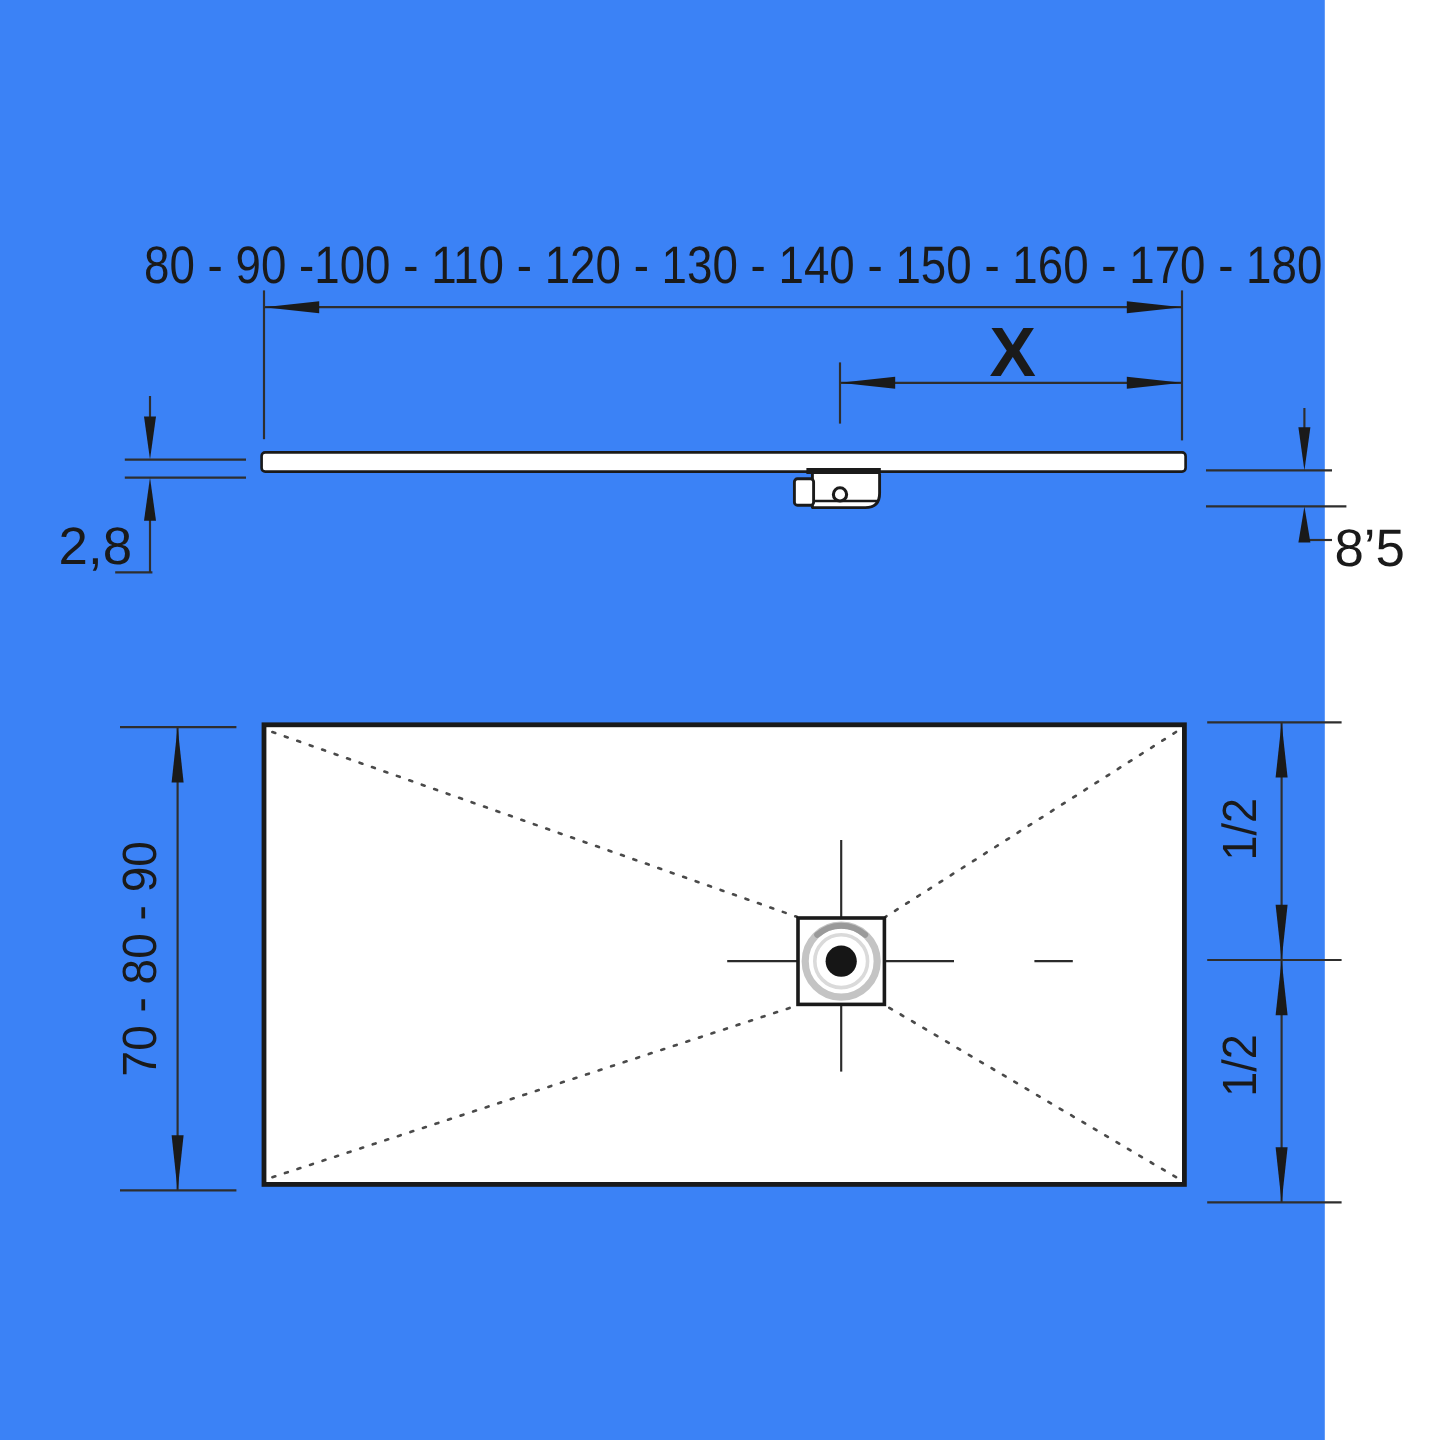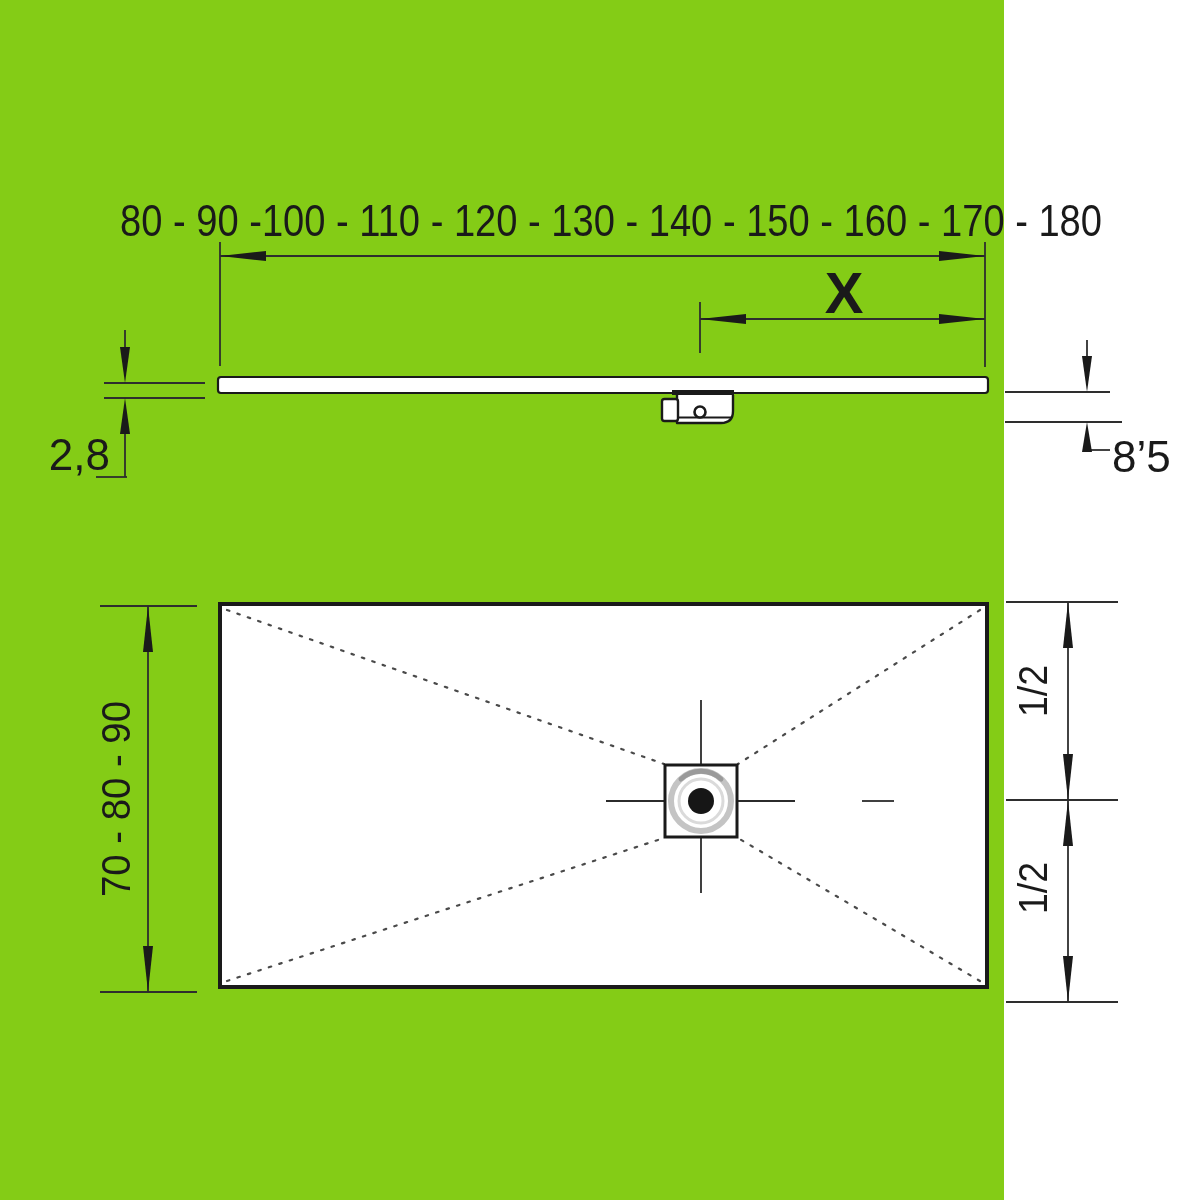--- a/index.html
+++ b/index.html
@@ -1,19 +1,19 @@
 <!DOCTYPE html>
 <html><head>
 <meta charset="utf-8">
 <style>
   html,body{margin:0;padding:0;background:#ffffff;}
   .stage{
     position:relative;
-    width:1004px;height:1200px;
-    background:#84cc16;
+    width:1104px;height:1200px;
+    background:#3b82f6;
     font-family:"Liberation Sans", sans-serif;
   }
   svg text{
     font-family:"Liberation Sans", sans-serif;
     fill:#1a1a1a;
   }
 </style>
 </head>
 <body>
 

